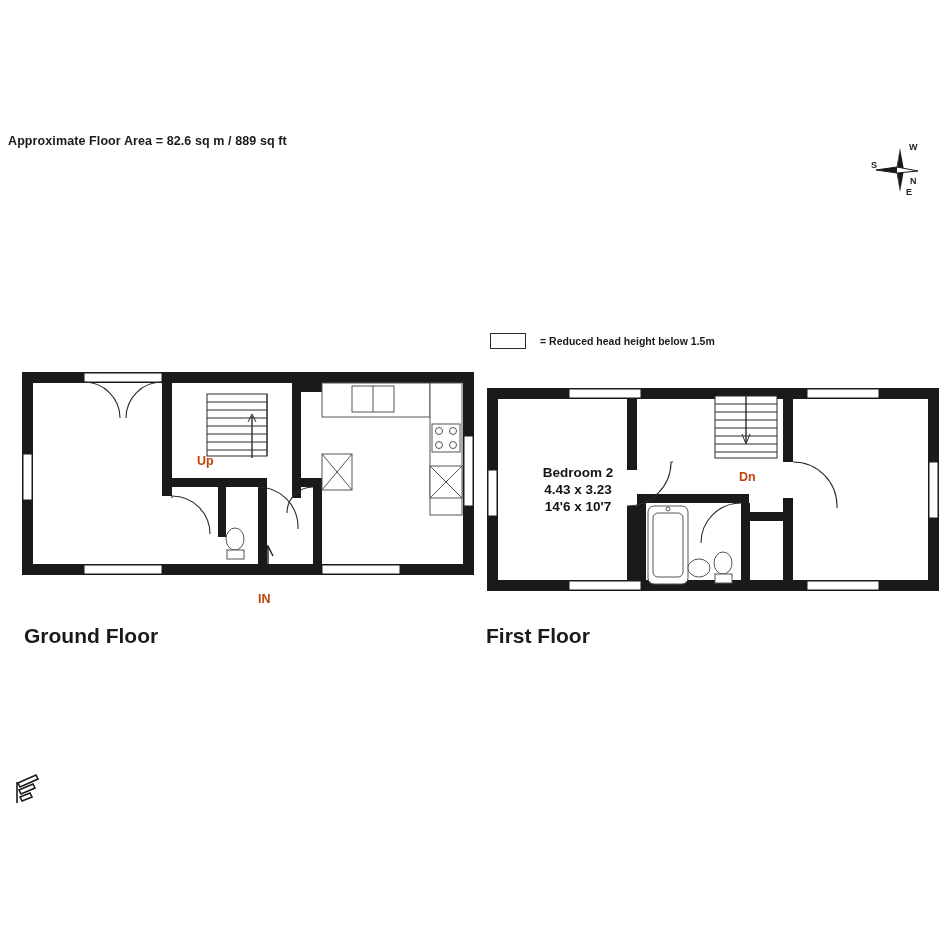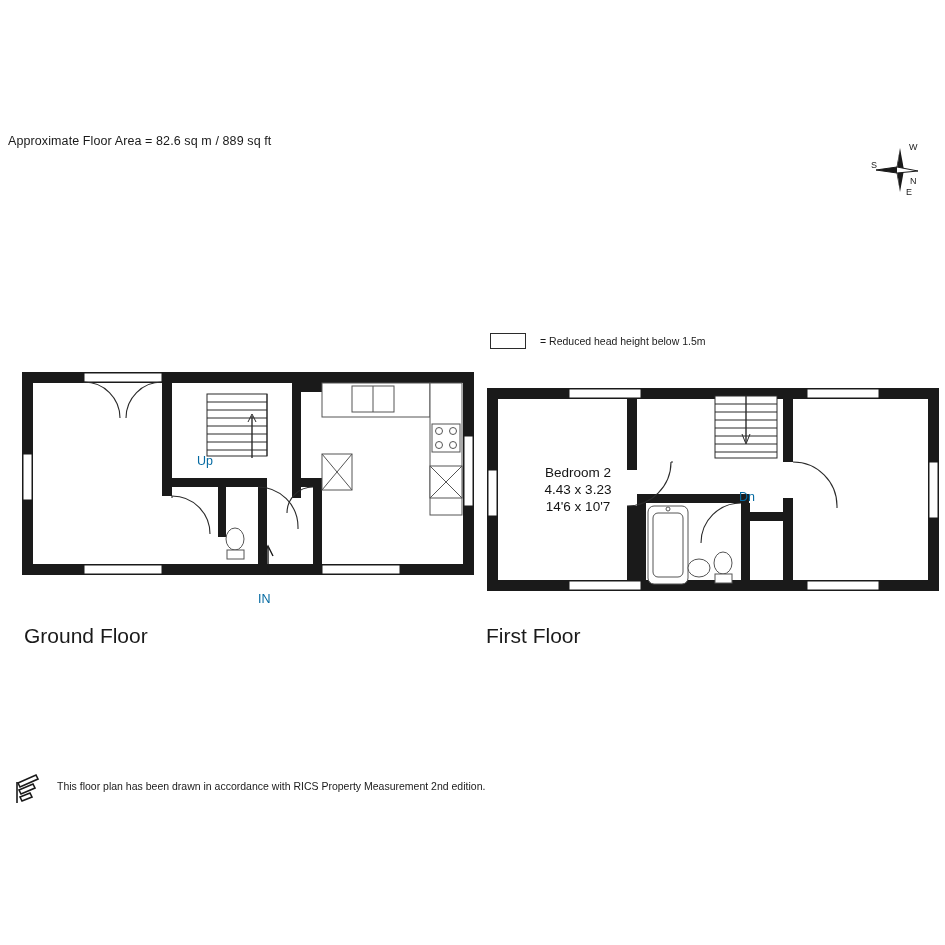--- a/index.html
+++ b/index.html
@@ -11,20 +11,21 @@
     width: 945px;
     height: 945px;
     position: relative;
     font-family: "Liberation Sans", sans-serif;
     color: #1a1a1a;
     overflow: hidden;
   }
   .page {
     position: absolute;
     inset: 0;
+    font-weight: bold;
   }
 
   
   .area-note {
     position: absolute;
     left: 8px;
     top: 134px;
     font-size: 12.5px;
     color: #1a1a1a;
     letter-spacing: 0.1px;
@@ -91,21 +92,21 @@
     position: absolute;
     text-align: center;
     font-size: 13.5px;
     line-height: 17px;
     color: #141414;
     white-space: nowrap;
   }
   .small-label {
     position: absolute;
     font-size: 12.5px;
-    color: #0369a1;
+    color: #c2410c;
   }
 
   
   .footer-logo {
     position: absolute;
     left: 14px;
     top: 773px;
     width: 34px;
     height: 36px;
   }
@@ -320,33 +321,32 @@
       </g>
     </svg>
 
     <div class="room-label" style="left: 16px; top: 82px; width: 150px;">
       <div>Bedroom 2</div>
       <div>4.43 x 3.23</div>
       <div>14'6 x 10'7</div>
     </div>
 
 
-    <div class="small-label" style="left: 252px; top: 88px; margin-top: 20px;">Dn</div>
+    <div class="small-label" style="left: 252px; top: 88px;">Dn</div>
   </div>
 
   <div class="floor-title" id="title-ground">Ground Floor</div>
   <div class="floor-title" id="title-first">First Floor</div>
 
   <div class="footer-logo">
     <svg width="34" height="36" viewBox="0 0 34 36">
       <g stroke="#1a1a1a" stroke-width="1.6" fill="none">
         <path d="M4 10 L22 2 L24 6 L6 14 Z"></path>
         <path d="M5 17 L19 11 L21 15 L7 21 Z"></path>
         <path d="M6 24 L16 20 L18 24 L8 28 Z"></path>
         <path d="M3 9 L3 30"></path>
       </g>
     </svg>
   </div>
   <div class="footer-text">
-    <div>This floor plan has been drawn in accordance with RICS Property Measurement 2nd edition.</div>
   </div>
 
 </div>
 
 </body></html>

